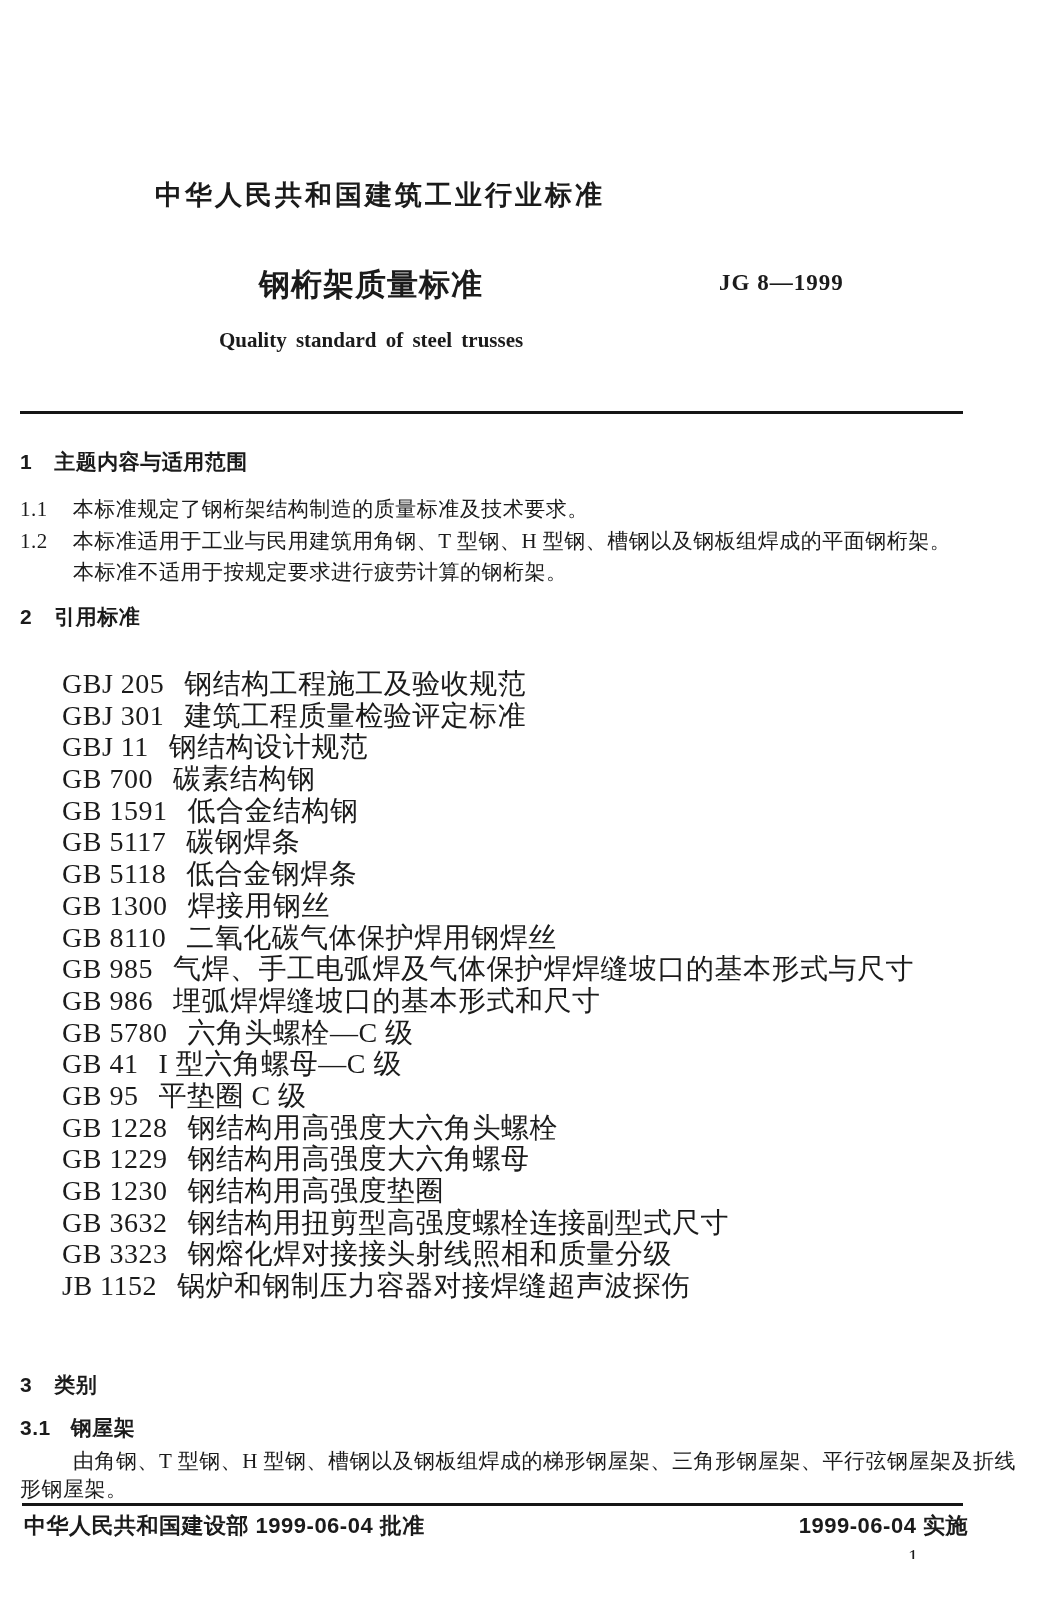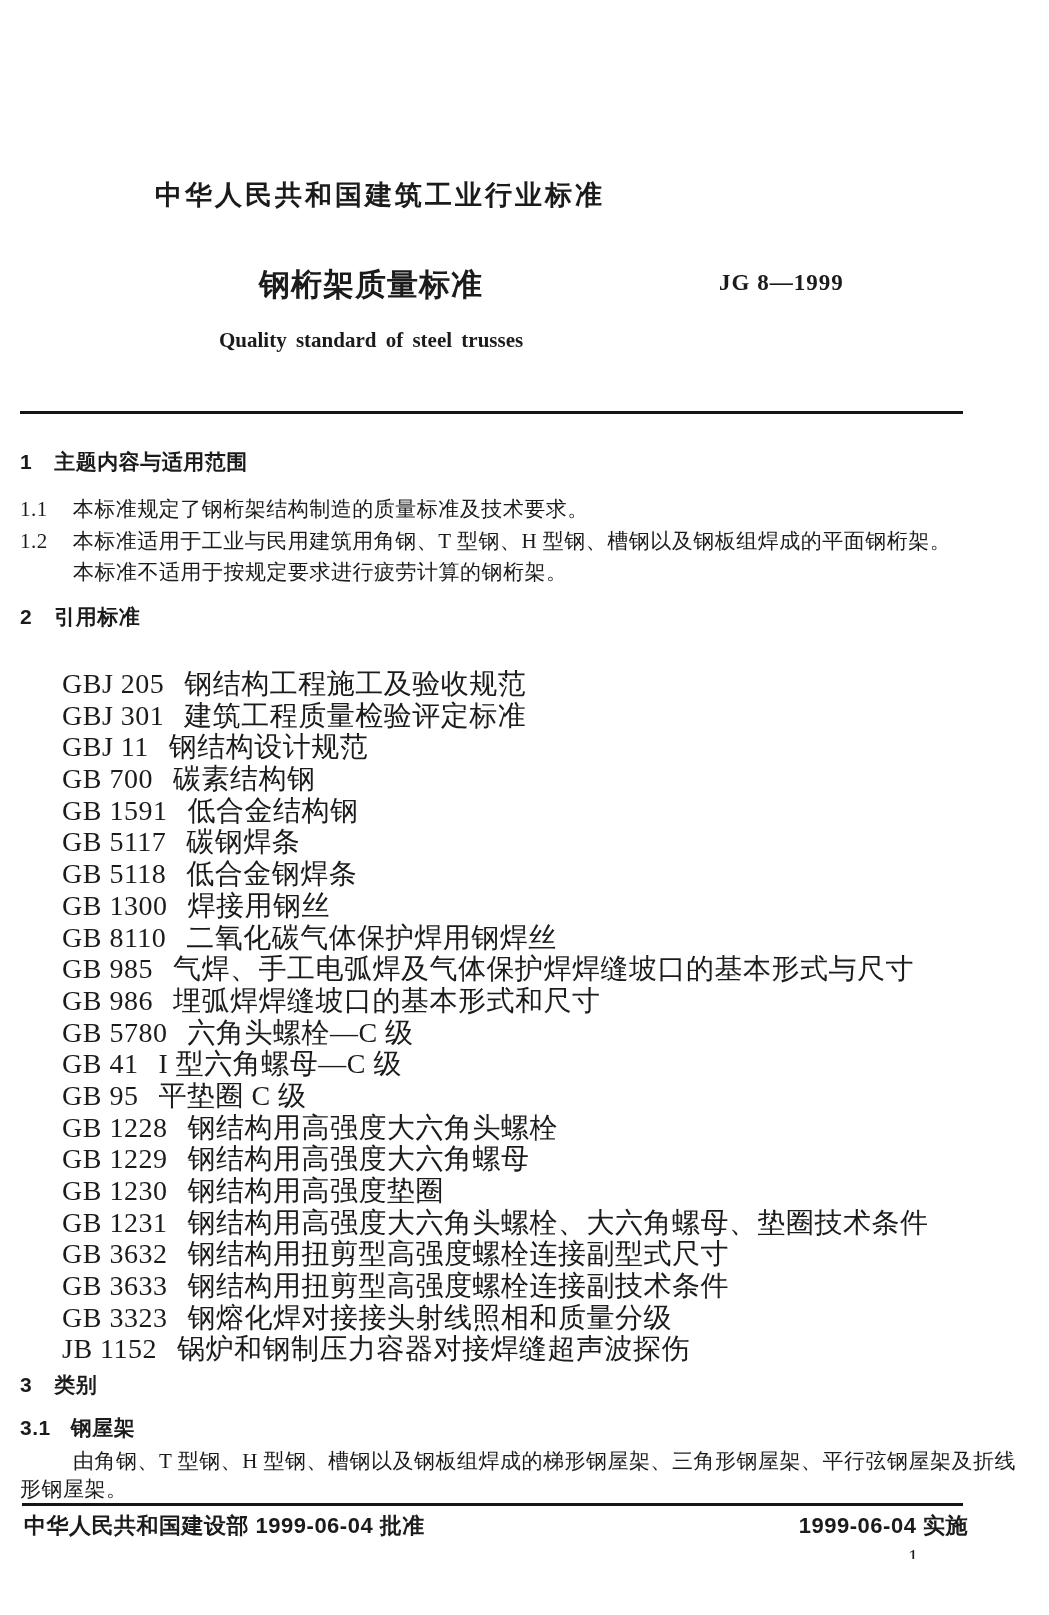--- a/index.html
+++ b/index.html
@@ -150,31 +150,25 @@
       </div>
 
       <div class="ref-row">
         <span class="ref-code">GB 1229</span><span class="ref-title">钢结构用高强度大六角螺母</span>
       </div>
 
       <div class="ref-row">
         <span class="ref-code">GB 1230</span><span class="ref-title">钢结构用高强度垫圈</span>
       </div>
 
-      <div class="ref-row">
-        <span class="ref-code">GB 1231</span><span class="ref-title">钢结构用高强度大六角头螺栓、大六角螺母、垫圈技术条件</span>
-      </div>
 
       <div class="ref-row">
         <span class="ref-code">GB 3632</span><span class="ref-title">钢结构用扭剪型高强度螺栓连接副型式尺寸</span>
       </div>
 
-      <div class="ref-row">
-        <span class="ref-code">GB 3633</span><span class="ref-title">钢结构用扭剪型高强度螺栓连接副技术条件</span>
-      </div>
 
       <div class="ref-row">
         <span class="ref-code">GB 3323</span><span class="ref-title">钢熔化焊对接接头射线照相和质量分级</span>
       </div>
 
       <div class="ref-row">
         <span class="ref-code">JB 1152</span><span class="ref-title">锅炉和钢制压力容器对接焊缝超声波探伤</span>
       </div>
     </div>
 

